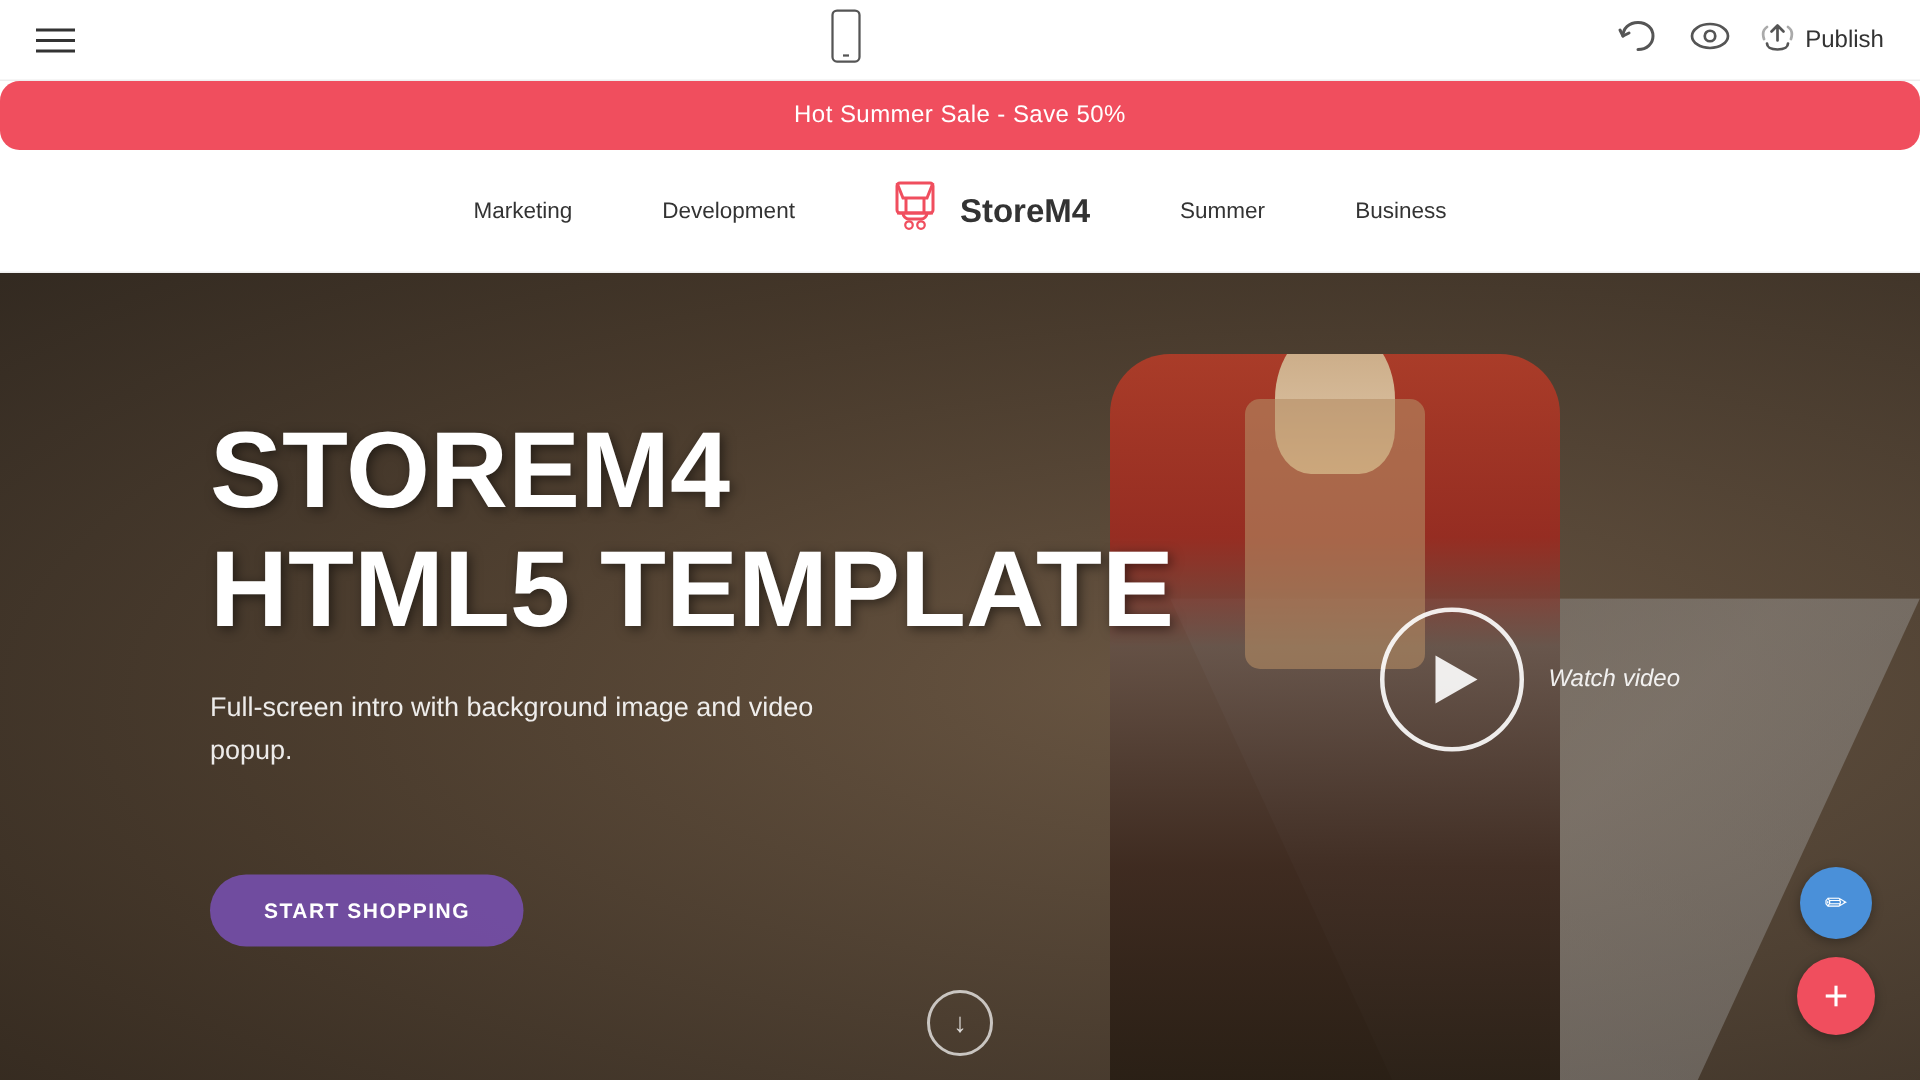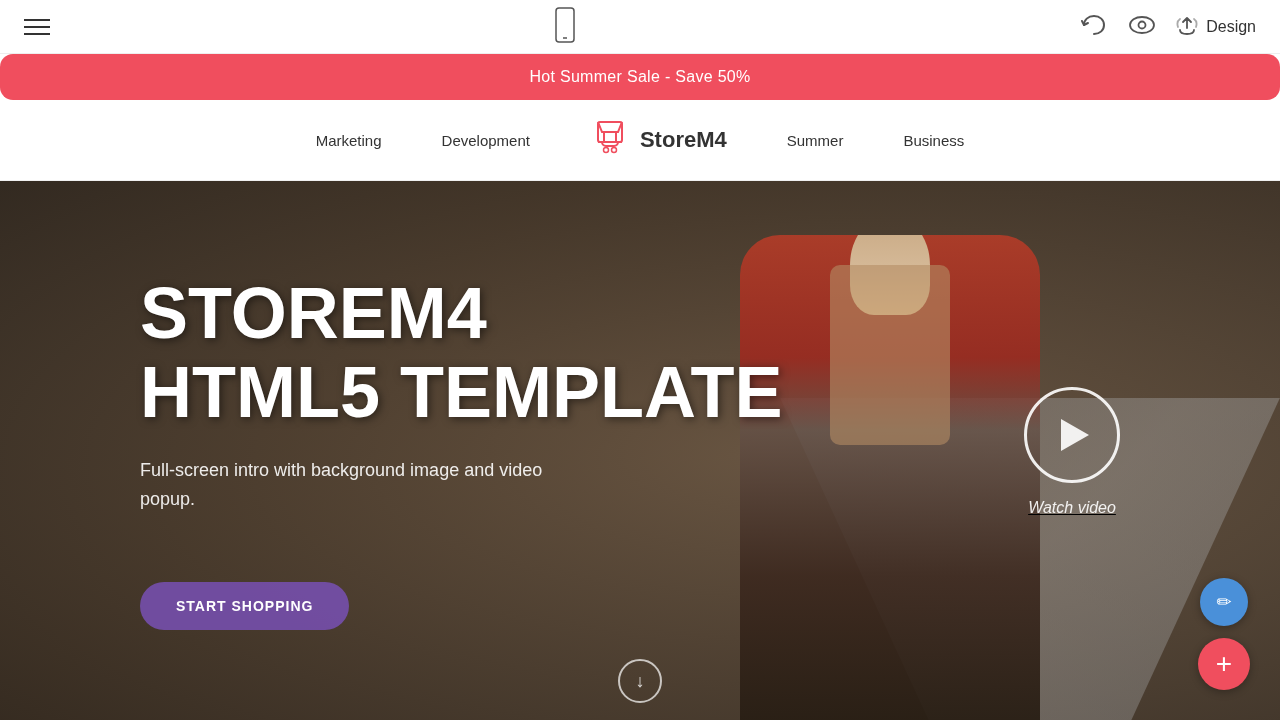--- a/index.html
+++ b/index.html
@@ -209,25 +209,24 @@
     }
 
     
     .watch-video-area {
       position: absolute;
       right: 160px;
       top: 50%;
       transform: translateY(-50%);
       z-index: 3;
       display: flex;
-      flex-direction: column;
+      flex-direction: row;
       align-items: center;
       gap: 16px;
       cursor: pointer;
-      text-decoration: underline;
     }
 
     .play-circle {
       width: 96px;
       height: 96px;
       border: 3px solid rgba(255,255,255,0.9);
       border-radius: 50%;
       display: flex;
       align-items: center;
       justify-content: center;
@@ -343,21 +342,21 @@
     </div>
     <button class="publish-btn">
       <span class="publish-icon">
         <svg viewBox="0 0 22 22" fill="none" stroke="#555" stroke-width="1.8">
           <path d="M11 14 L11 4 M7 8 L11 4 L15 8" stroke-linecap="round" stroke-linejoin="round"></path>
           <path d="M4 16 C4 18 6 20 11 20 C16 20 18 18 18 16" stroke-linecap="round"></path>
           <path d="M2 13 C1 10 1 7 4 5" stroke-linecap="round" opacity="0.5"></path>
           <path d="M20 13 C21 10 21 7 18 5" stroke-linecap="round" opacity="0.5"></path>
         </svg>
       </span>
-      <span>Design</span>
+      <span>Publish</span>
     </button>
   </div>
 </div>
 
 <div class="page-content">
 
   <div class="sale-banner">
     <span>Hot Summer Sale - Save 50%</span>
   </div>
 

